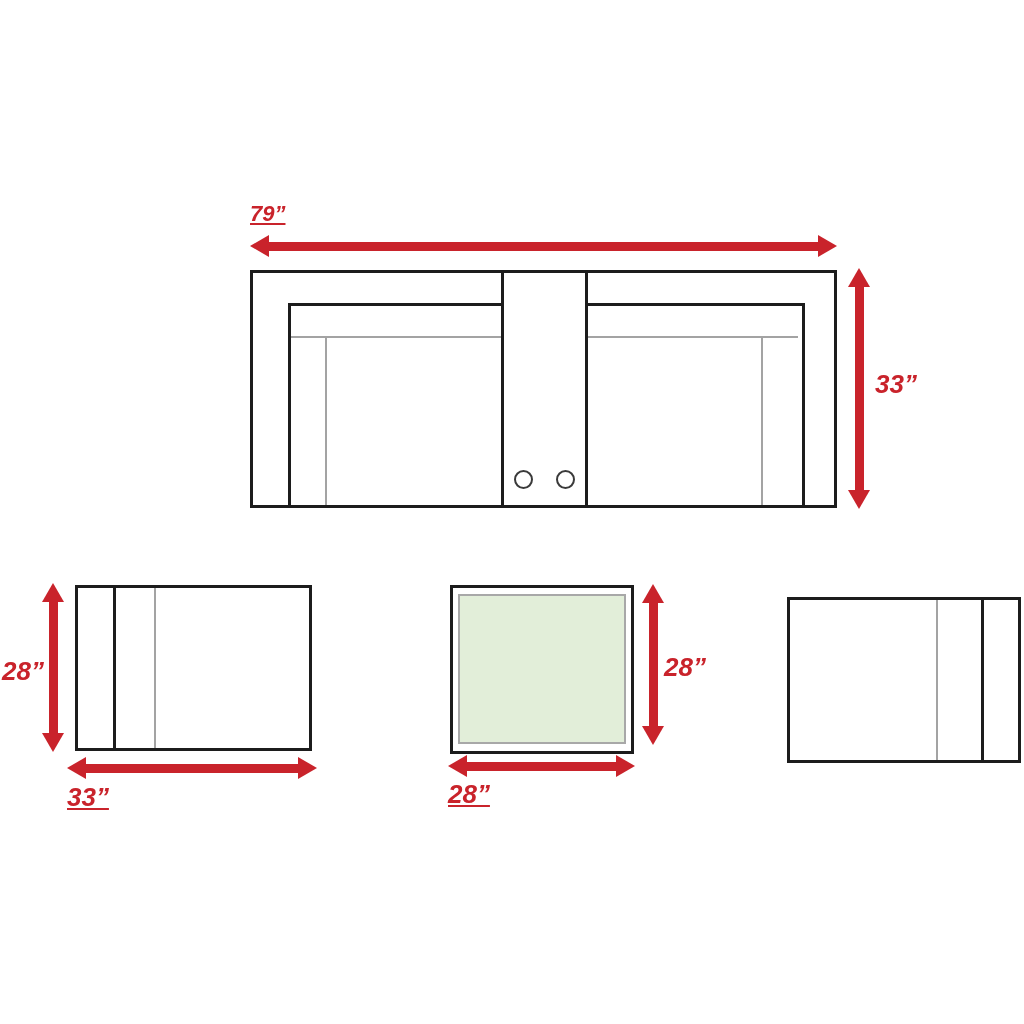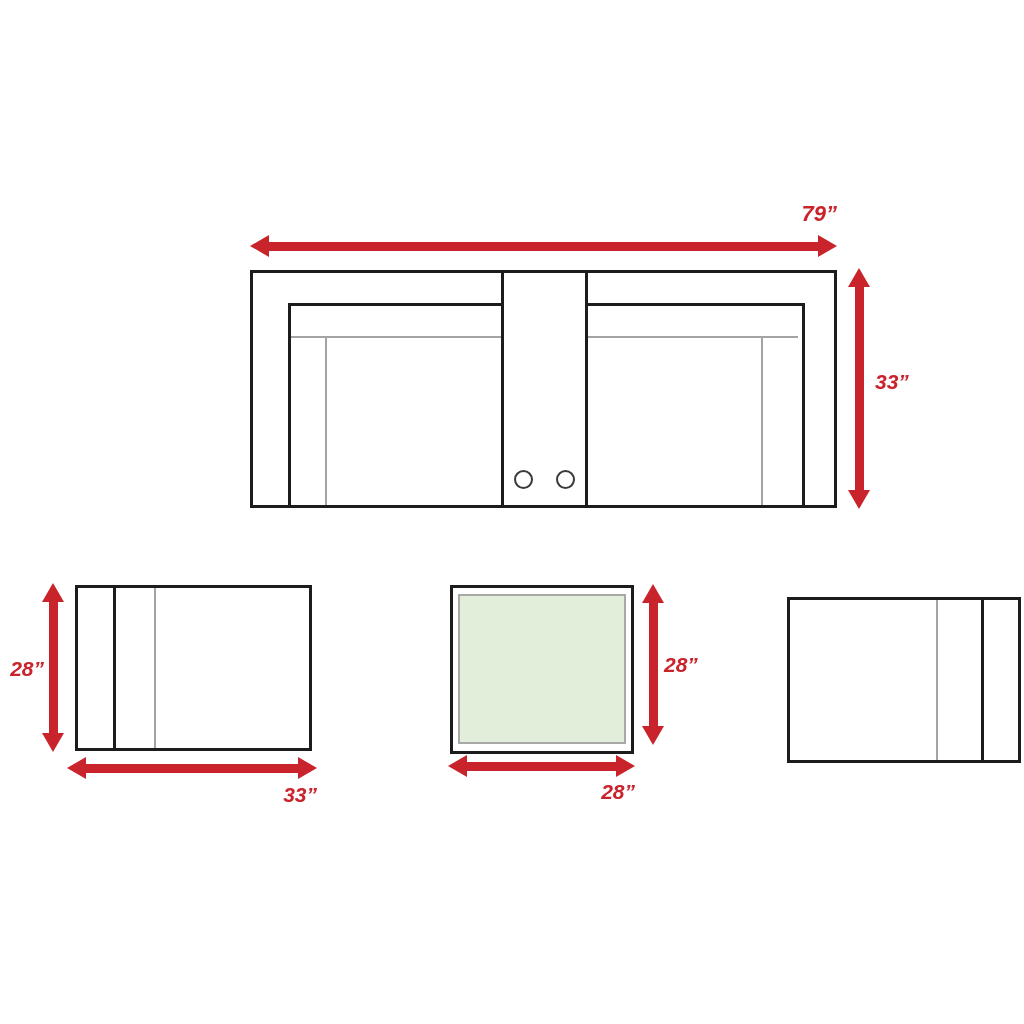--- a/index.html
+++ b/index.html
@@ -30,26 +30,26 @@
   }
   .line { position: absolute; background: var(--outline-dark); }
   .thin-line { position: absolute; background: var(--thin-line-gray); }
 
   
   .dim-label {
     position: absolute;
     color: var(--label-red);
     font-weight: 700;
     font-style: italic;
-    font-size: 21px;
+    font-size: 26px;
     line-height: 1;
     letter-spacing: 0px;
     white-space: nowrap;
   }
-  .center-text { text-align: right; }
+  .center-text { text-align: left; text-decoration: underline; }
   .right-text { text-align: right; }
 
   
   .h-arrow {
     position: absolute;
     display: flex;
     align-items: center;
     height: 24px;
   }
   .h-arrow .ah-l {

